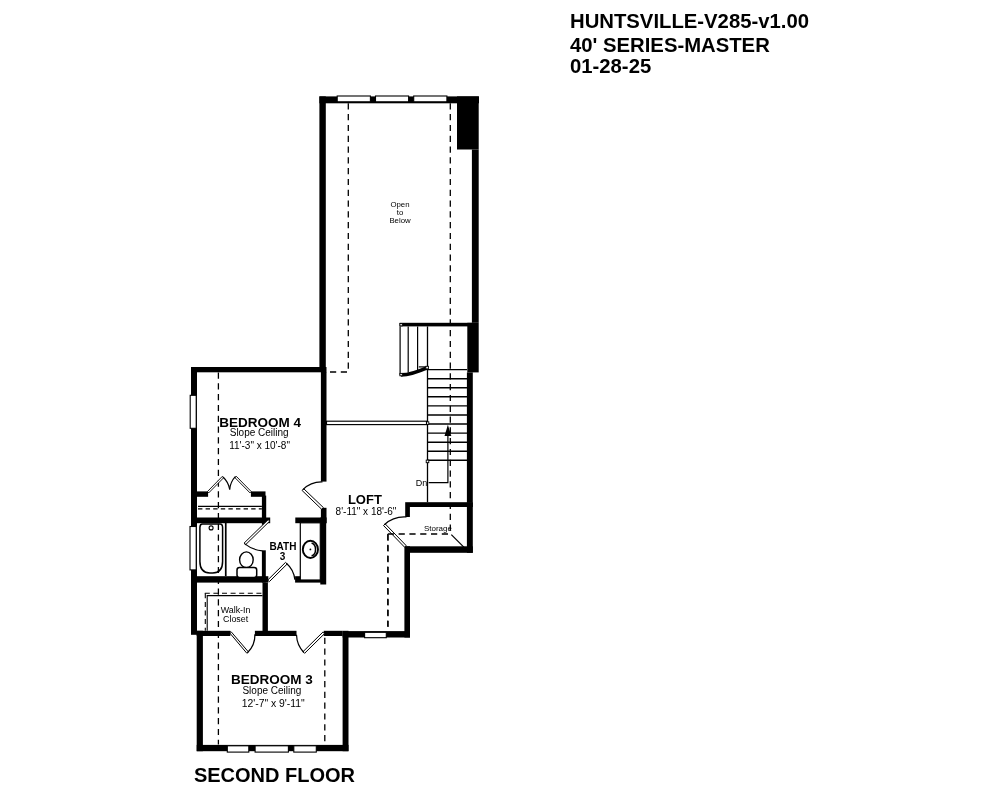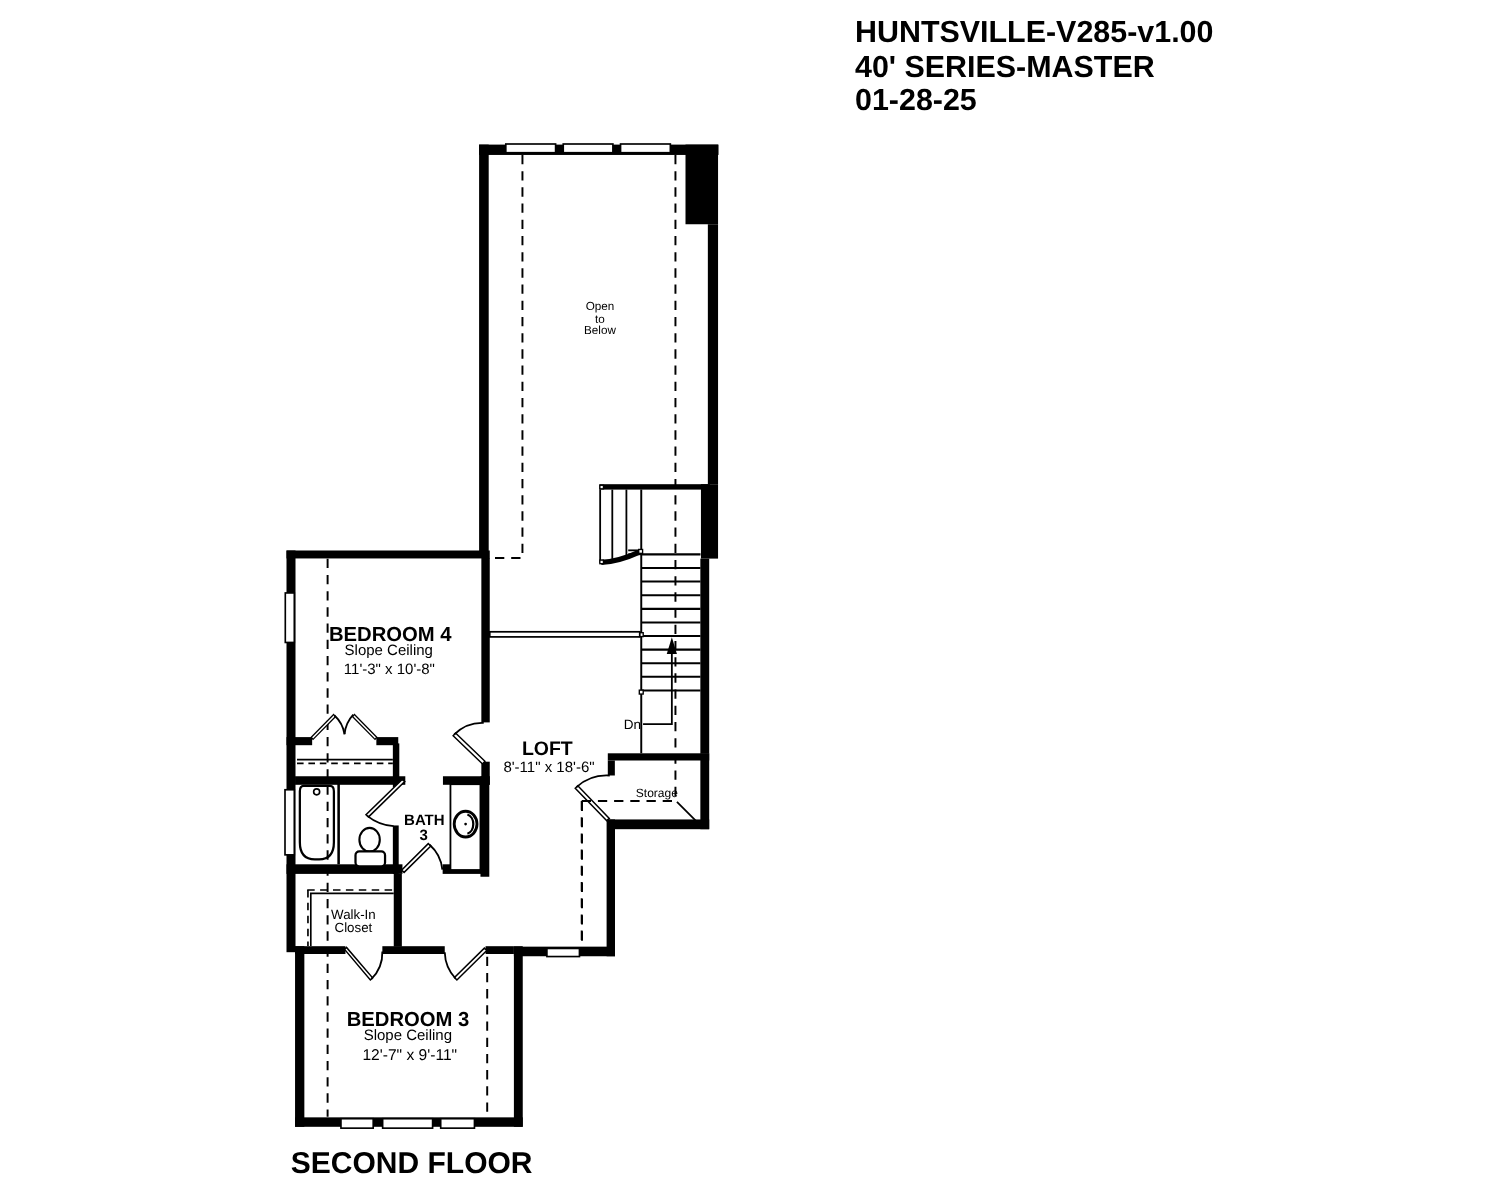--- a/index.html
+++ b/index.html
@@ -1,16 +1,16 @@
 <!DOCTYPE html>
 <html><head>
 <meta charset="utf-8">
 <style>
   html,body{margin:0;padding:0;background:#fff;}
-  .wrap{width:1000px;height:800px;position:relative;background:#bef264;overflow:hidden;}
+  .wrap{width:833px;height:800px;position:relative;background:#bef264;overflow:hidden;}
   svg{display:block;}
   text{font-family:"Liberation Sans", sans-serif;fill:#000;}
 </style>
 </head>
 <body>
 <div class="wrap">
 <svg width="1000" height="800" viewBox="0 0 1000 800">
 <rect x="0" y="0" width="1000" height="800" fill="#ffffff"></rect>
 
 <g font-weight="bold" font-size="20.3px">

